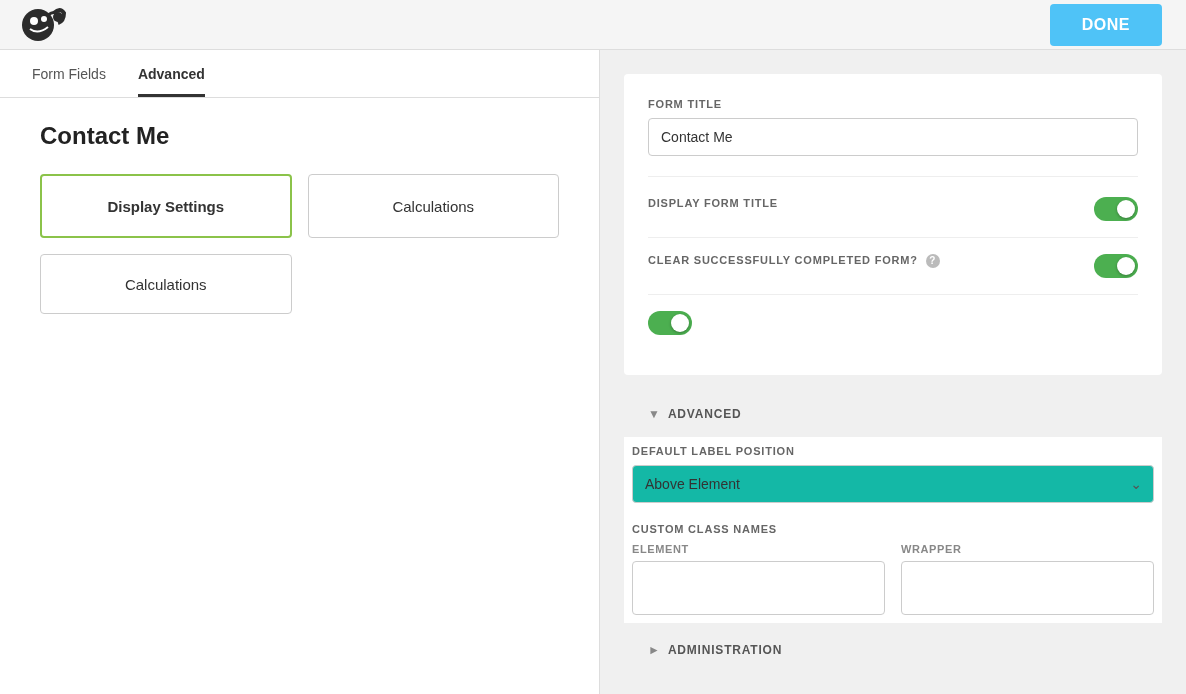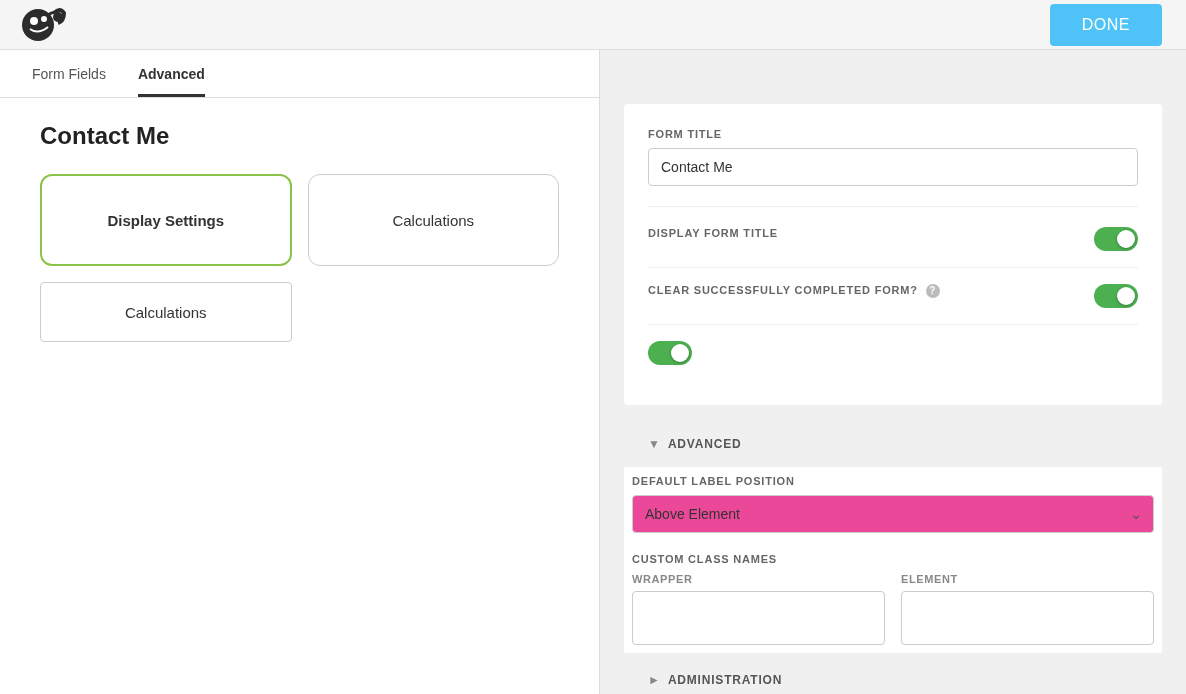--- a/index.html
+++ b/index.html
@@ -32,21 +32,21 @@
       right: 24px;
       top: 50%;
       transform: translateY(-50%);
     }
     .done-btn {
       background: #4fc3f7;
       color: white;
       border: none;
       padding: 12px 32px;
       font-size: 16px;
-      font-weight: 400;
+      font-weight: 700;
       border-radius: 4px;
       cursor: pointer;
       letter-spacing: 0.5px;
     }
 
     
     .main-layout {
       display: flex;
       flex: 1;
       overflow: hidden;
@@ -99,28 +99,28 @@
     
     .card-grid {
       display: grid;
       grid-template-columns: 1fr 1fr;
       gap: 16px;
       margin-bottom: 16px;
     }
 
     .card {
       border: 1px solid #ccc;
-      border-radius: 12px;
+      border-radius: 4px;
       padding: 0;
       cursor: pointer;
       background: white;
       display: flex;
       align-items: center;
       justify-content: center;
-      height: 92px;
+      height: 64px;
       font-size: 15px;
       color: #333;
       font-weight: 400;
     }
     .card.selected {
       border: 2px solid #8bc34a;
       font-weight: 700;
     }
 
     .card-row {
@@ -149,21 +149,20 @@
       background: #f0f0f0;
       overflow-y: auto;
       padding: 24px;
     }
 
     .settings-section {
       background: white;
       border-radius: 4px;
       padding: 24px;
       margin-bottom: 16px;
-      margin-top: 30px;
     }
 
     .field-group {
       margin-bottom: 20px;
     }
 
     .field-label {
       font-size: 11px;
       font-weight: 700;
       letter-spacing: 0.8px;
@@ -284,21 +283,21 @@
     .select-wrapper {
       position: relative;
     }
     .select-input {
       width: 100%;
       border: 1px solid #ccc;
       border-radius: 4px;
       padding: 10px 36px 10px 12px;
       font-size: 14px;
       color: #333;
-      background: #ec4899;
+      background: #14b8a6;
       appearance: none;
       -webkit-appearance: none;
       cursor: pointer;
       outline: none;
     }
     .select-arrow {
       position: absolute;
       right: 12px;
       top: 50%;
       transform: translateY(-50%);
@@ -451,25 +450,25 @@
               <option>Right of Element</option>
             </select>
             <span class="select-arrow">⌄</span>
           </div>
         </div>
 
         <div class="custom-class-section">
           <span class="field-label">CUSTOM CLASS NAMES</span>
           <div class="class-inputs">
             <div>
-              <span class="sublabel">WRAPPER</span>
+              <span class="sublabel">ELEMENT</span>
               <input class="text-input" type="text" style="height: 54px;" value="">
             </div>
             <div>
-              <span class="sublabel">ELEMENT</span>
+              <span class="sublabel">WRAPPER</span>
               <input class="text-input" type="text" style="height: 54px;" value="">
             </div>
           </div>
         </div>
       </div>
     </div>
 
     <div style="margin-top: 4px;">
       <div class="admin-section-header">
         <span class="chevron">►</span>

